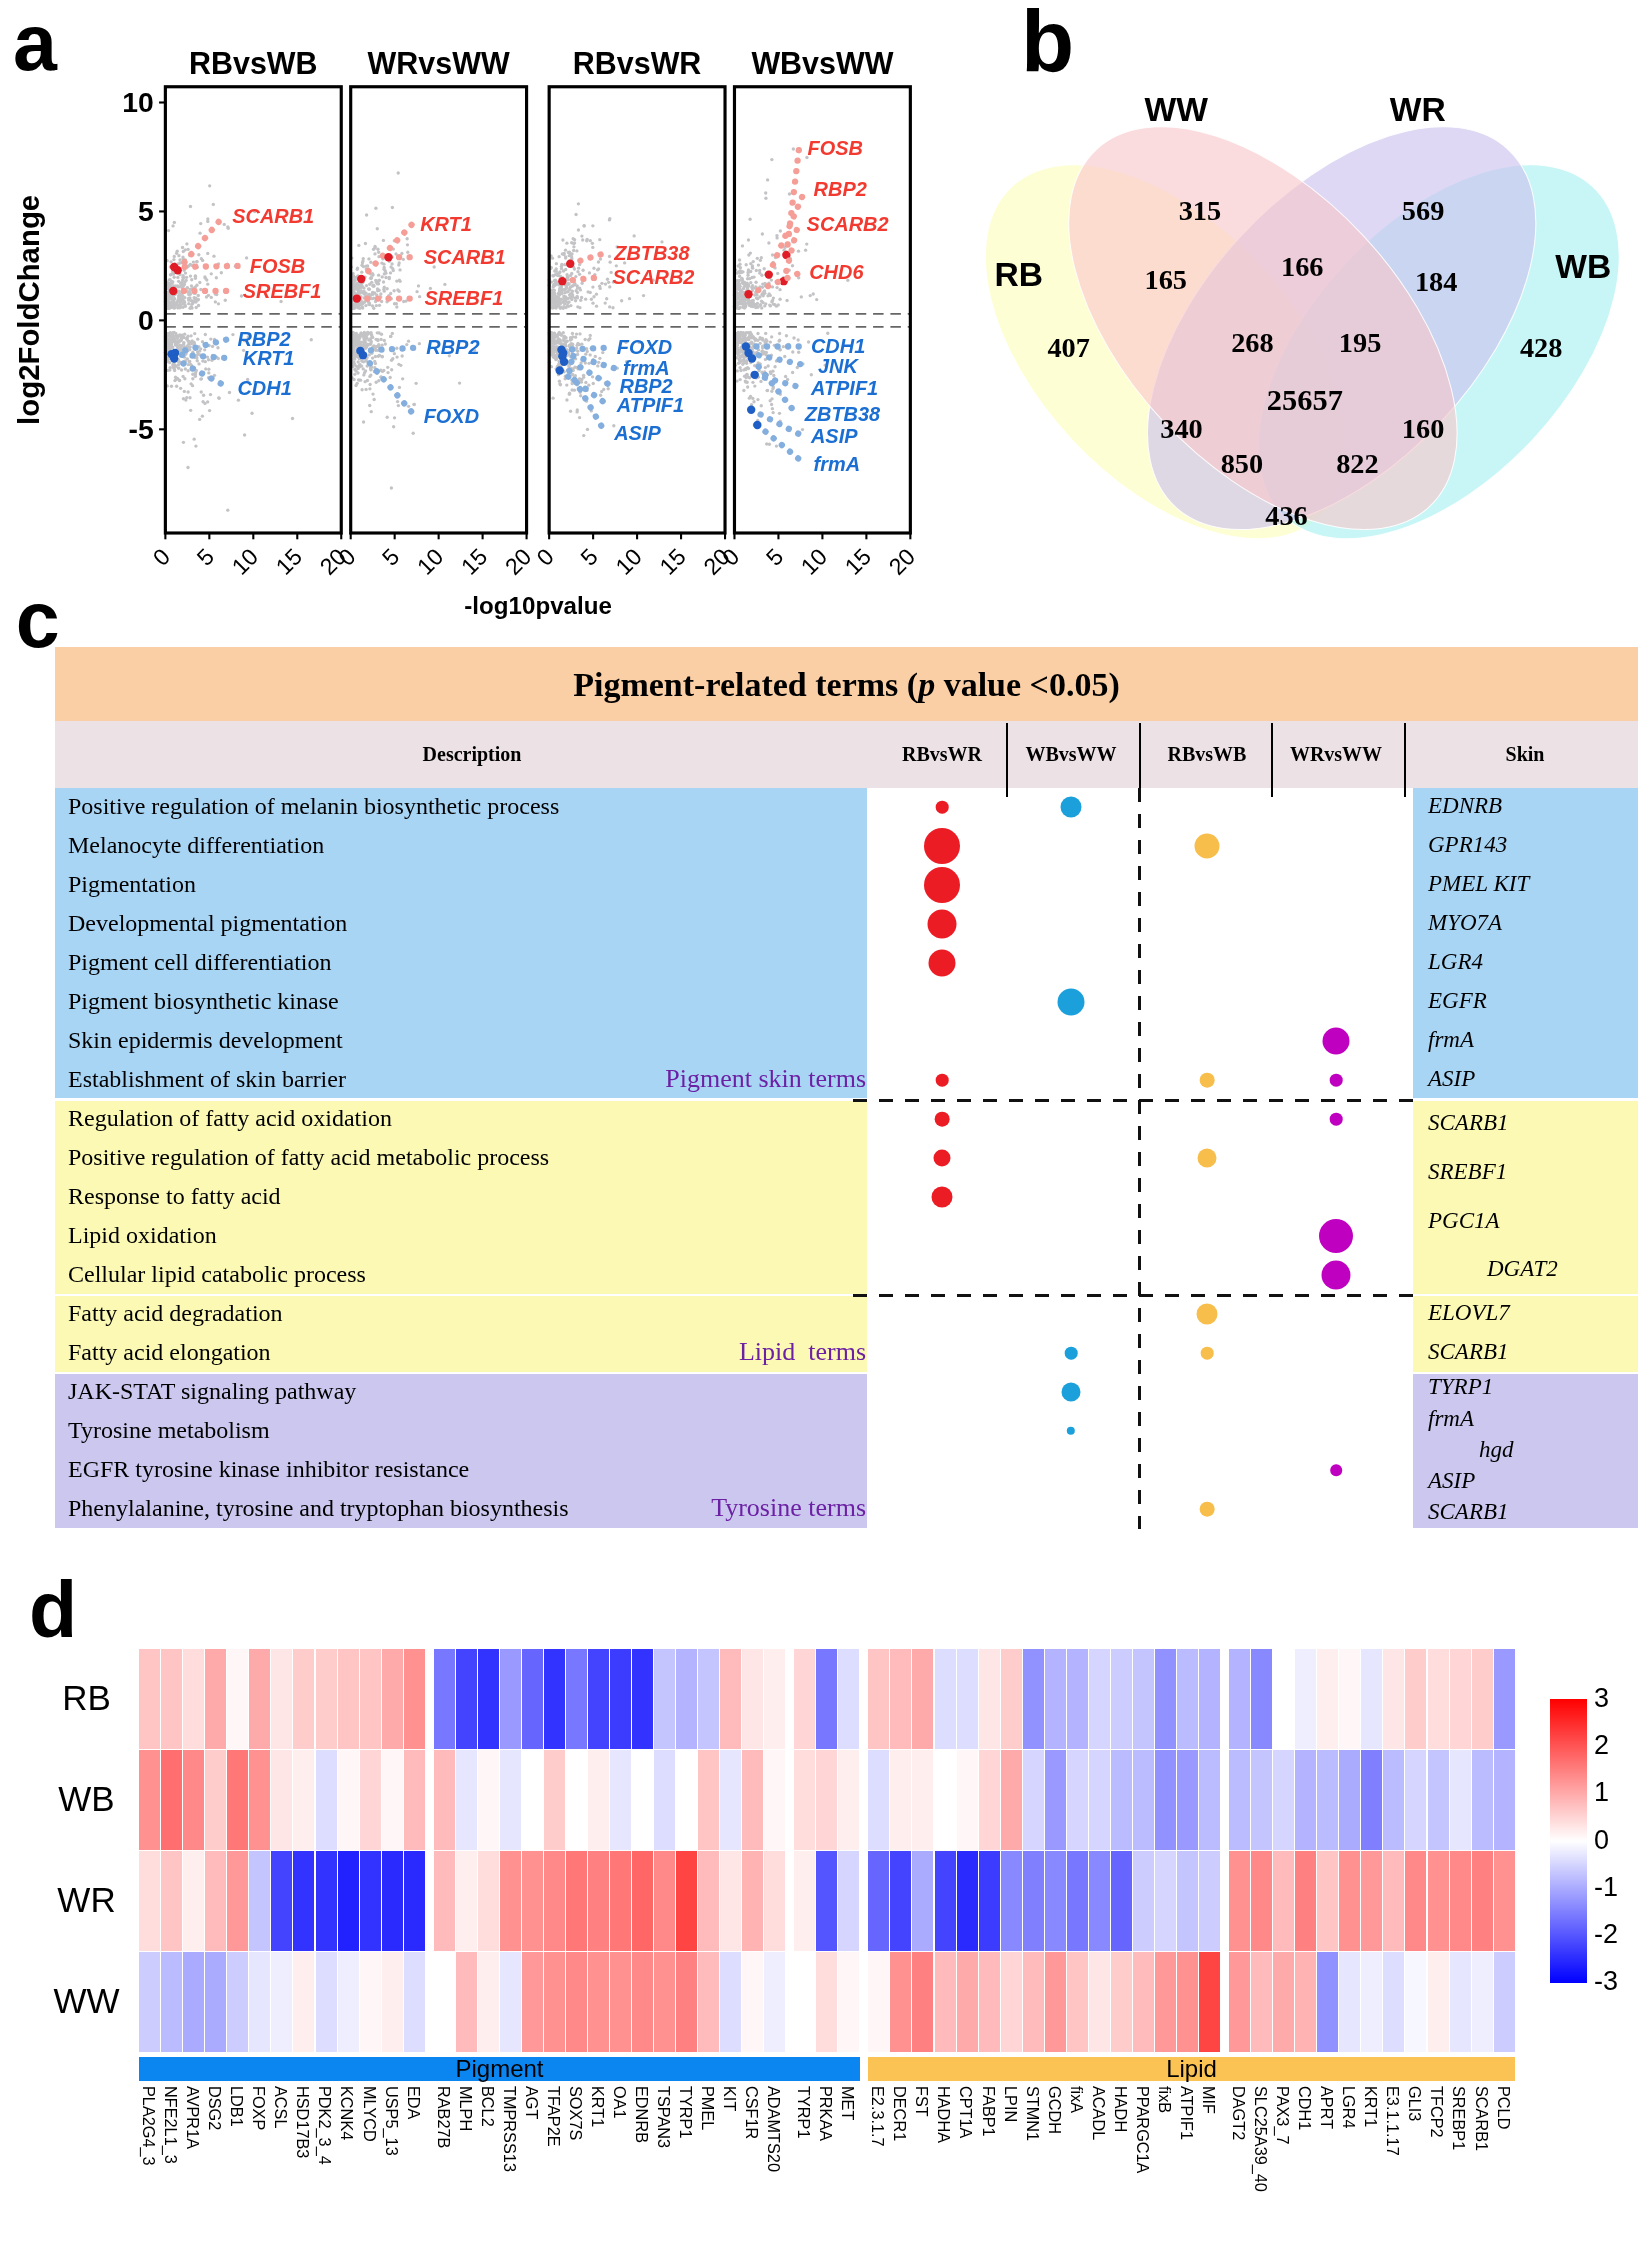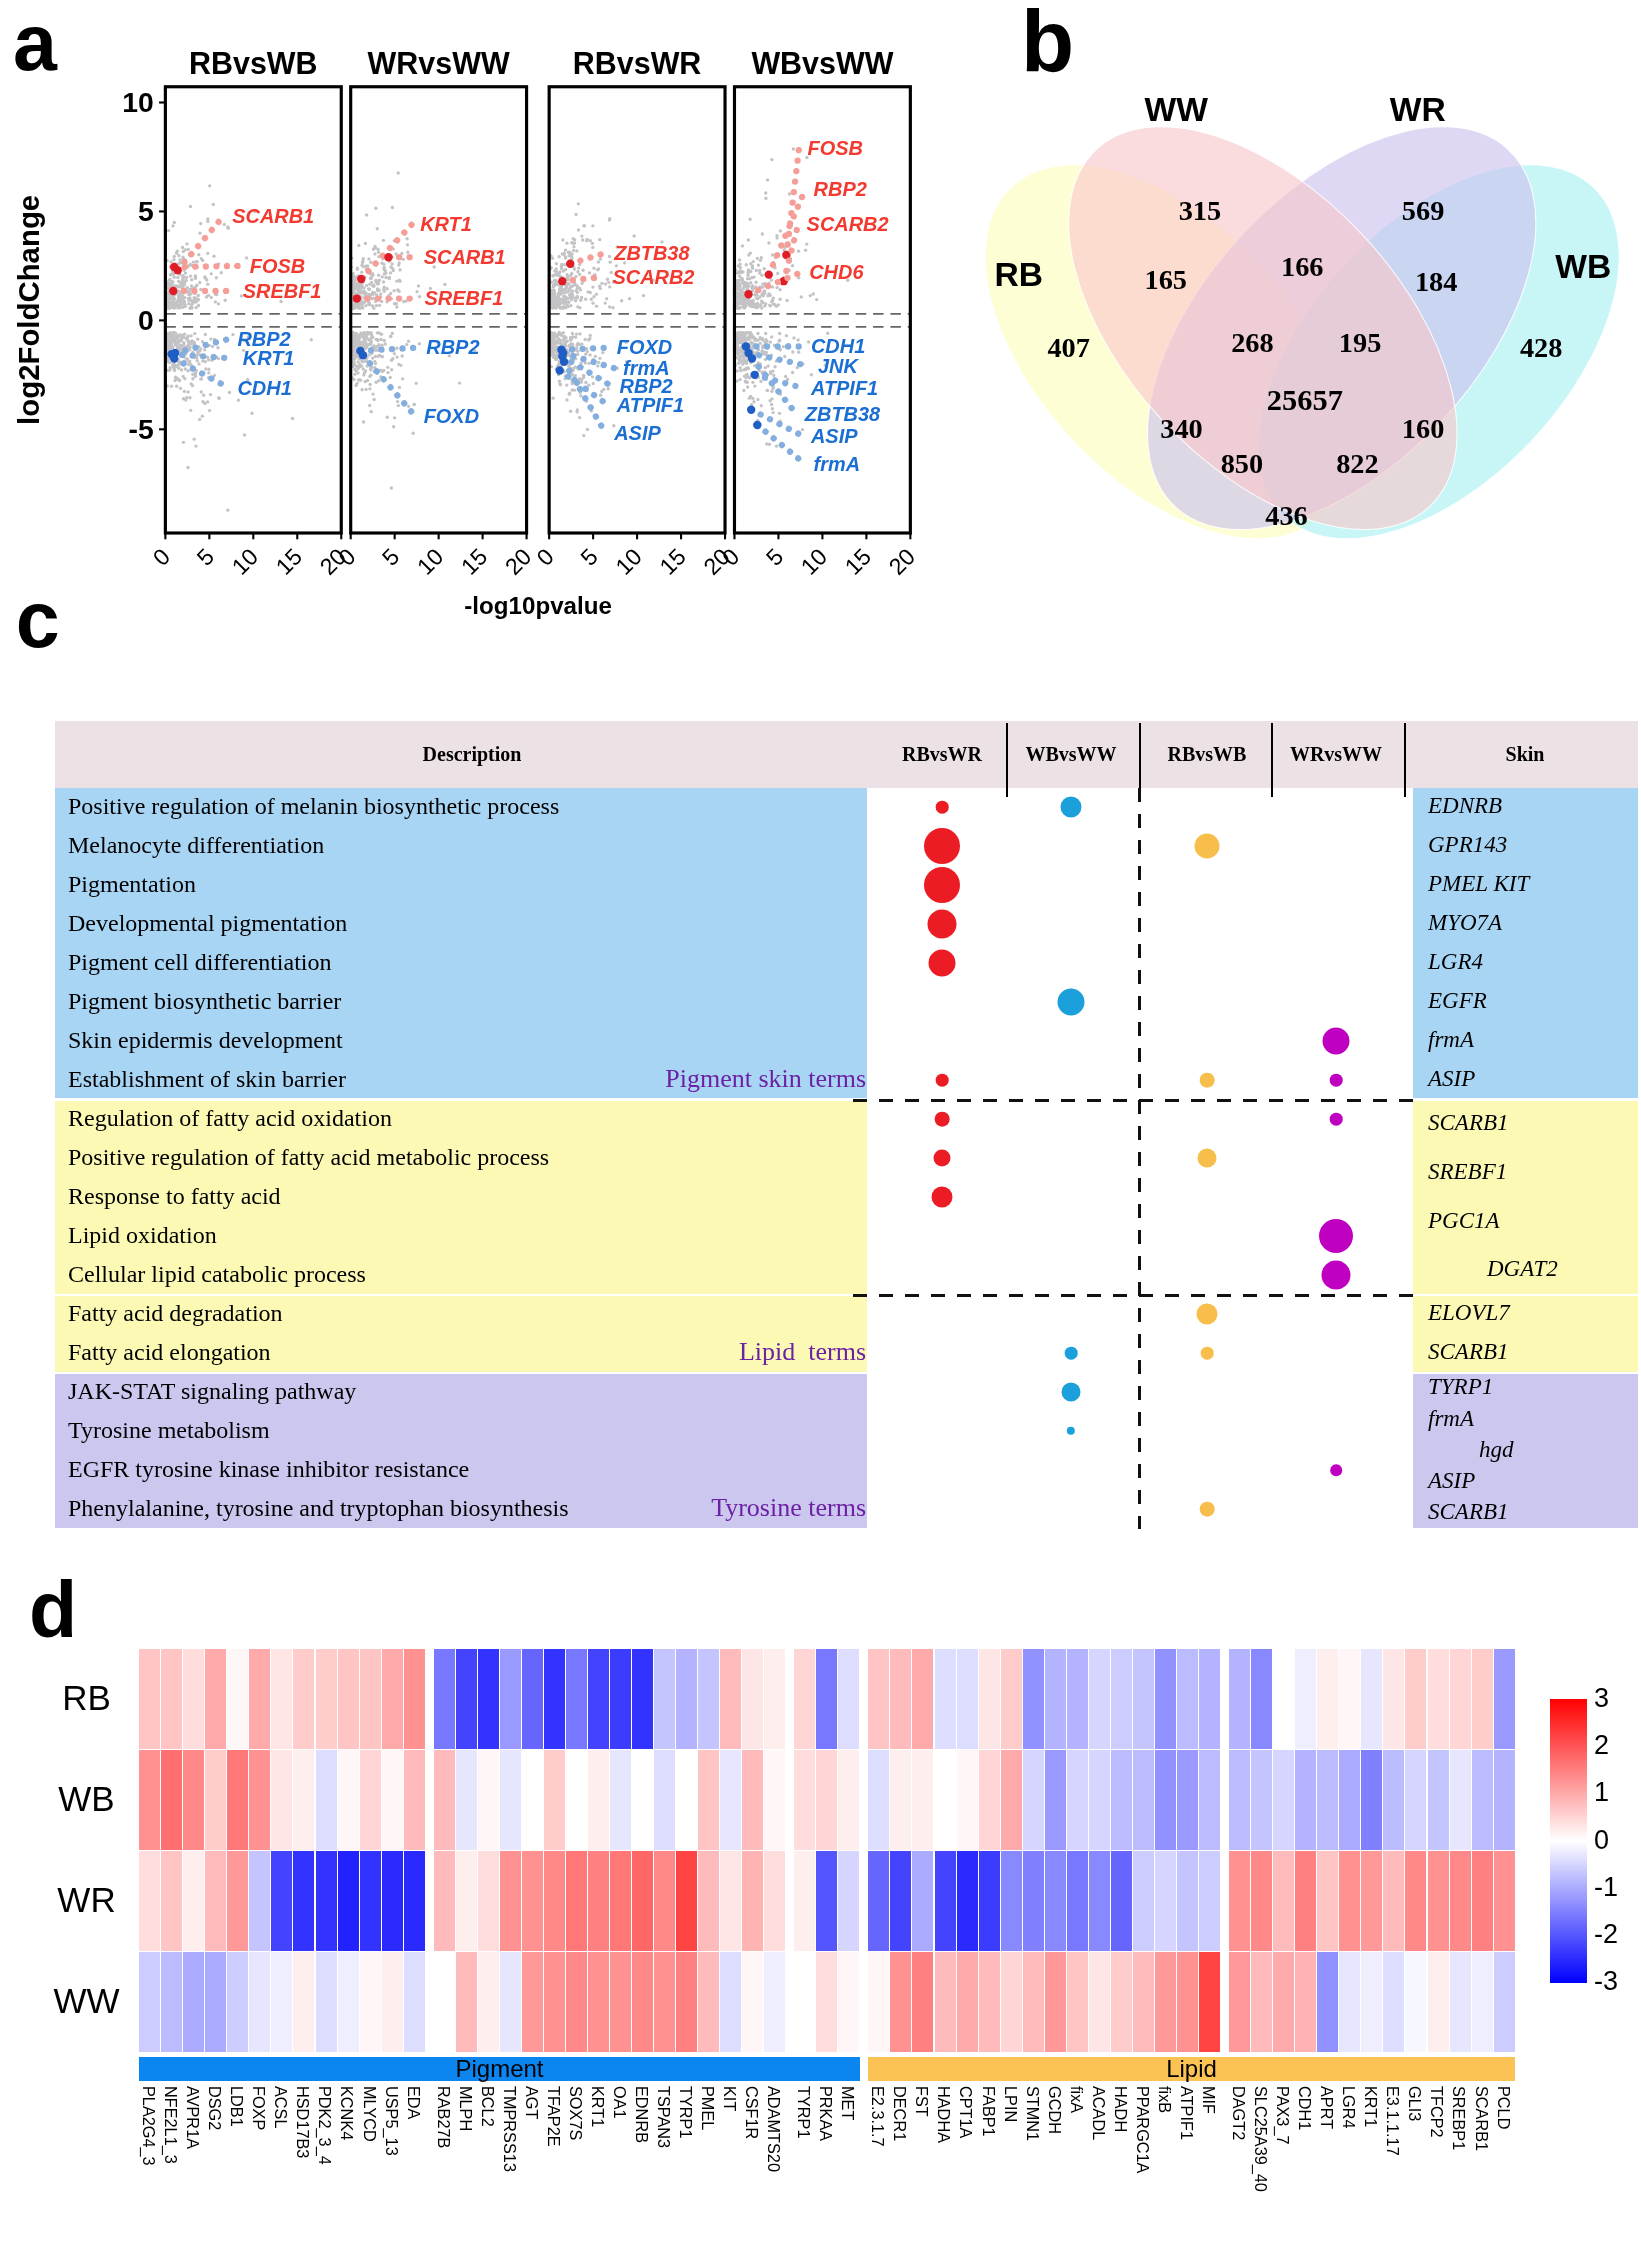--- a/index.html
+++ b/index.html
@@ -2795,20 +2795,23 @@
     <text x="1105" y="590" font-size="54" font-weight="bold" text-anchor="middle" font-family="&quot;Liberation Serif&quot;,serif">428</text>
     <text x="655" y="690" font-size="58" font-weight="bold" text-anchor="middle" font-family="&quot;Liberation Serif&quot;,serif">25657</text>
     <text x="420" y="745" font-size="54" font-weight="bold" text-anchor="middle" font-family="&quot;Liberation Serif&quot;,serif">340</text>
     <text x="880" y="745" font-size="54" font-weight="bold" text-anchor="middle" font-family="&quot;Liberation Serif&quot;,serif">160</text>
     <text x="535" y="810" font-size="54" font-weight="bold" text-anchor="middle" font-family="&quot;Liberation Serif&quot;,serif">850</text>
     <text x="755" y="810" font-size="54" font-weight="bold" text-anchor="middle" font-family="&quot;Liberation Serif&quot;,serif">822</text>
     <text x="620" y="910" font-size="54" font-weight="bold" text-anchor="middle" font-family="&quot;Liberation Serif&quot;,serif">436</text>
   </svg>
 
 <div id="panel-c-table">
+    <div class="tbl-band" style="top: 0px; height: 74px; background: rgb(251, 207, 165);">
+      <div class="tbl-title"><span>Pigment-related terms (</span><span class="it">p</span><span> value &lt;0.05)</span></div>
+    </div>
     <div class="tbl-band" style="top: 74px; height: 67px; background: rgb(236, 226, 229);"></div>
     <div class="col-head" style="left: 417px; top: 107px;">Description</div>
     <div class="col-head" style="left: 887px; top: 107px;">RBvsWR</div>
     <div class="col-head" style="left: 1016px; top: 107px;">WBvsWW</div>
     <div class="col-head" style="left: 1152px; top: 107px;">RBvsWB</div>
     <div class="col-head" style="left: 1281px; top: 107px;">WRvsWW</div>
     <div class="col-head" style="left: 1470px; top: 107px;">Skin</div>
     <div class="col-sep" style="left: 951px; top: 76px; height: 74px;"></div>
     <div class="col-sep" style="left: 1084px; top: 76px; height: 74px;"></div>
     <div class="col-sep" style="left: 1216px; top: 76px; height: 74px;"></div>
@@ -2848,21 +2851,21 @@
     <div class="dot" style="left: 1016px; top: 160px; width: 21px; height: 21px; background: rgb(27, 160, 220);"></div>
     <div class="desc-text" style="left: 13px; top: 199px;">Melanocyte differentiation</div>
     <div class="dot" style="left: 887px; top: 199px; width: 36px; height: 36px; background: rgb(236, 28, 36);"></div>
     <div class="dot" style="left: 1152px; top: 199px; width: 25px; height: 25px; background: rgb(248, 190, 75);"></div>
     <div class="desc-text" style="left: 13px; top: 238px;">Pigmentation</div>
     <div class="dot" style="left: 887px; top: 238px; width: 36px; height: 36px; background: rgb(236, 28, 36);"></div>
     <div class="desc-text" style="left: 13px; top: 277px;">Developmental pigmentation</div>
     <div class="dot" style="left: 887px; top: 277px; width: 29px; height: 29px; background: rgb(236, 28, 36);"></div>
     <div class="desc-text" style="left: 13px; top: 316px;">Pigment cell differentiation</div>
     <div class="dot" style="left: 887px; top: 316px; width: 27px; height: 27px; background: rgb(236, 28, 36);"></div>
-    <div class="desc-text" style="left: 13px; top: 355px;">Pigment biosynthetic barrier</div>
+    <div class="desc-text" style="left: 13px; top: 355px;">Pigment biosynthetic kinase</div>
     <div class="dot" style="left: 1016px; top: 355px; width: 27px; height: 27px; background: rgb(27, 160, 220);"></div>
     <div class="desc-text" style="left: 13px; top: 394px;">Skin epidermis development</div>
     <div class="dot" style="left: 1281px; top: 394px; width: 27px; height: 27px; background: rgb(192, 0, 192);"></div>
     <div class="desc-text" style="left: 13px; top: 433px;">Establishment of skin barrier</div>
     <div class="dot" style="left: 887px; top: 433px; width: 12.6px; height: 12.6px; background: rgb(236, 28, 36);"></div>
     <div class="dot" style="left: 1152px; top: 433px; width: 14.7px; height: 14.7px; background: rgb(248, 190, 75);"></div>
     <div class="dot" style="left: 1281px; top: 433px; width: 12.6px; height: 12.6px; background: rgb(192, 0, 192);"></div>
     <div class="desc-text" style="left: 13px; top: 472px;">Regulation of fatty acid oxidation</div>
     <div class="dot" style="left: 887px; top: 472px; width: 14.7px; height: 14.7px; background: rgb(236, 28, 36);"></div>
     <div class="dot" style="left: 1281px; top: 472px; width: 12.6px; height: 12.6px; background: rgb(192, 0, 192);"></div>

